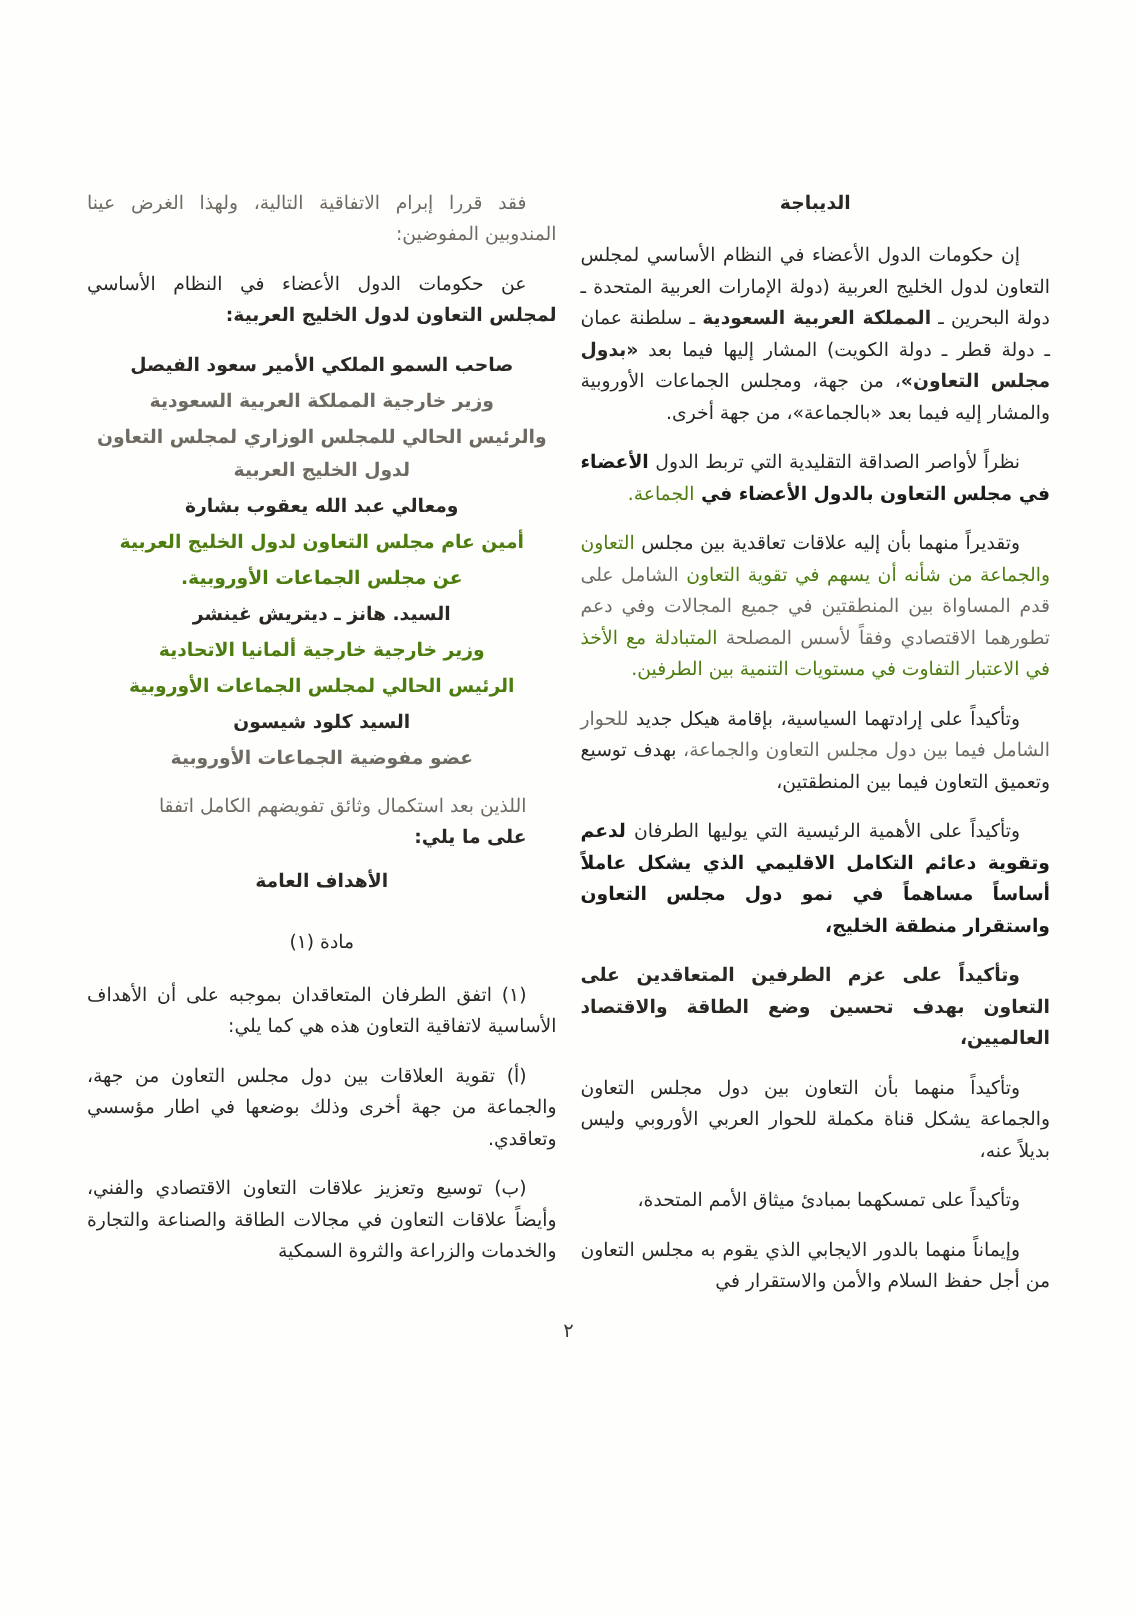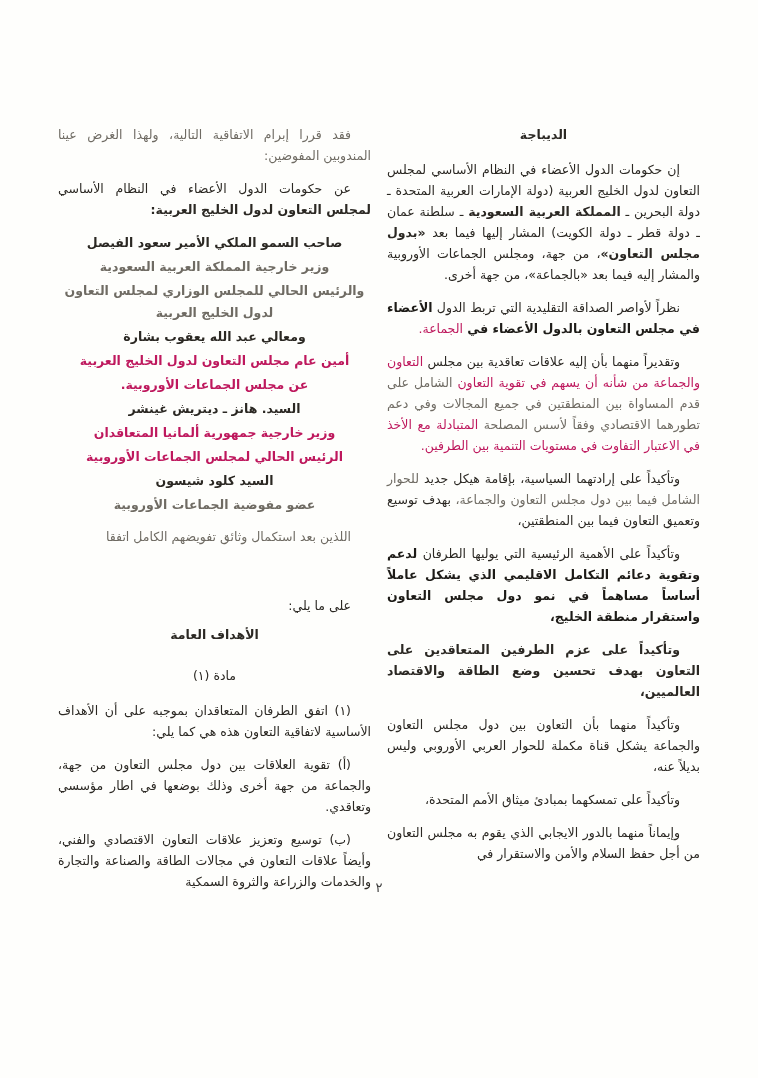--- a/index.html
+++ b/index.html
@@ -23,28 +23,28 @@
     width:313px;
     font-size:12.5px;
     line-height:21px;
     text-align:justify;
   }
   .col p { margin:0 0 12px; text-indent:1.6em; }
   .center { text-align:center; text-indent:0 !important;font-weight:bold; }
   .name-line { margin:0 0 2px !important; line-height:22px; }
   .b { font-weight:bold; }
   .semib { font-weight:bold; color:#1d1b17; }
-  .faded { color:#be185d; }
+  .faded { color:#4d7c0f; }
   .dim { color:#6f6b63; }
   .heading {
     text-align:center; font-weight:bold;
     text-indent:0; margin:0 0 14px;
   }
   .sub-heading { text-align:center; text-indent:0; margin:2px 0 14px; }
-  .clause-end { display:block; font-weight:normal; text-indent:1.6em;margin-top:48px; }
+  .clause-end { display:block; font-weight:bold; text-indent:1.6em; }
   .page-num {
     position:absolute; top:880px; left:0; right:0;
     text-align:center; font-size:13px; color:#3a3a3a;
   }
 </style>
 </head>
 <body>
 
 <div class="page">
   <div class="content">
@@ -89,21 +89,21 @@
         <span>عن حكومات الدول الأعضاء في النظام الأساسي </span><span class="b">لمجلس التعاون لدول الخليج العربية:</span>
       </p>
 
       <p class="center name-line b">صاحب السمو الملكي الأمير سعود الفيصل</p>
       <p class="center name-line dim">وزير خارجية المملكة العربية السعودية</p>
       <p class="center name-line dim">والرئيس الحالي للمجلس الوزاري لمجلس التعاون لدول الخليج العربية</p>
       <p class="center name-line b">ومعالي عبد الله يعقوب بشارة</p>
       <p class="center name-line faded">أمين عام مجلس التعاون لدول الخليج العربية</p>
       <p class="center name-line faded">عن مجلس الجماعات الأوروبية.</p>
       <p class="center name-line b">السيد. هانز ـ ديتريش غينشر</p>
-      <p class="center name-line faded">وزير خارجية جمهورية ألمانيا المتعاقدان</p>
+      <p class="center name-line faded">وزير خارجية خارجية ألمانيا الاتحادية</p>
       <p class="center name-line faded">الرئيس الحالي لمجلس الجماعات الأوروبية</p>
       <p class="center name-line b">السيد كلود شيسون</p>
       <p class="center name-line dim" style="margin-bottom:10px !important;">عضو مفوضية الجماعات الأوروبية</p>
 
       <p style="margin-bottom:8px;">
         <span class="dim">اللذين بعد استكمال وثائق تفويضهم الكامل اتفقا</span>
         <span class="clause-end">على ما يلي:</span>
       </p>
 
       <div class="heading" style="margin-bottom:20px;">الأهداف العامة</div>

